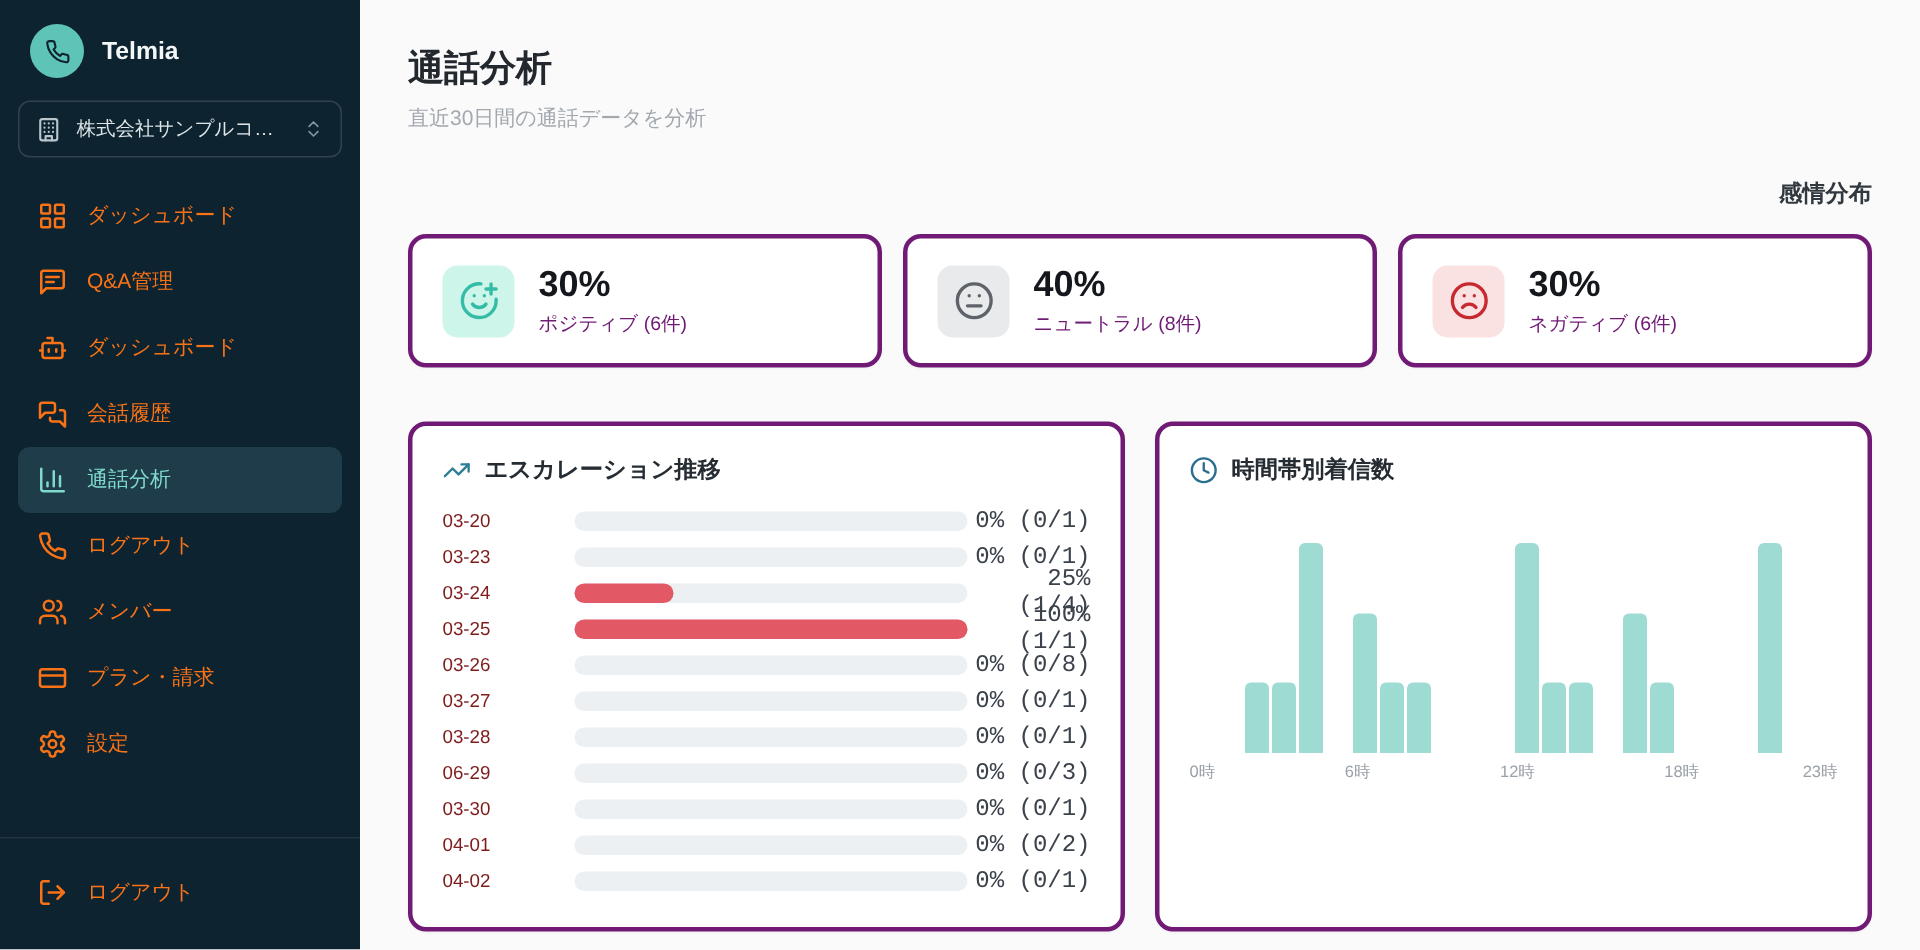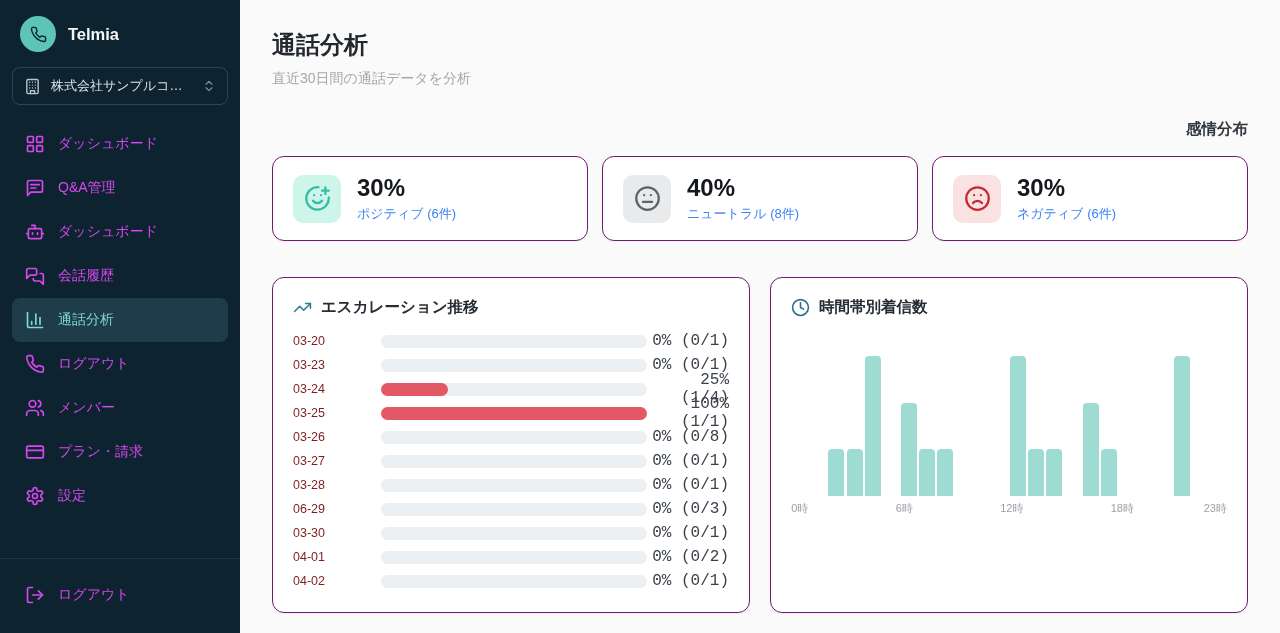--- a/index.html
+++ b/index.html
@@ -29,51 +29,51 @@
     background:transparent; color:#dde5e8; font-size:13px; cursor:pointer; width:100%;
     font-family:inherit;
   }
   .company svg.biz { width:17px; height:17px; flex:0 0 17px; color:#b9c6cc; }
   .company .company-label { white-space:nowrap; overflow:hidden; }
   .company svg.chev { width:14px; height:14px; margin-left:auto; color:#7e939d; flex:0 0 14px; }
 
   nav { margin-top:17px; display:flex; flex-direction:column; }
   .nav-item {
     height:44px; display:flex; align-items:center; gap:13px; padding:0 13px;
-    border-radius:8px; font-size:14px; color:#d946ef; cursor:pointer;
+    border-radius:8px; font-size:14px; color:#f97316; cursor:pointer;
   }
   .nav-item svg { width:20px; height:20px; flex:0 0 20px; }
   .nav-item.active { background:#1e3c4a; color:#7fd9cc; }
 
   .sidebar-bottom { margin-top:auto; }
   .divider { height:1px; background:rgba(255,255,255,0.09); margin:0 -12px 14px -12px; }
   .logout { margin-bottom:4px; }
 
   
   main { flex:1; padding:29px 32px; overflow:hidden; }
   .page-title { font-size:24px; font-weight:600; color:#22282e; }
   .page-subtitle { margin-top:9px; font-size:14px; color:#a2a8ae; }
   .section-title { margin-top:31px; font-size:15.5px; font-weight:600; color:#32383f;text-align:right; }
 
   .cards { display:grid; grid-template-columns:repeat(3,1fr); gap:14px; margin-top:16px; }
   .card {
-    background:#fff; border:1px solid #701a75; border-radius:12px;
+    background:#fff; border:3px solid #701a75; border-radius:12px;
     box-shadow:0 1px 2px rgba(16,24,40,0.04);
   }
   .stat-card { display:flex; align-items:center; gap:16px; padding:17px 20px; }
   .stat-icon {
     width:48px; height:48px; border-radius:10px; display:flex;
     align-items:center; justify-content:center; flex:0 0 48px;
   }
   .stat-icon svg { width:27px; height:27px; }
   .stat-icon.positive { background:#cdf5ea; color:#35bca6; }
   .stat-icon.neutral  { background:#e8eaec; color:#5d6369; }
   .stat-icon.negative { background:#fbe2e2; color:#c62a30; }
   .stat-value { font-size:24px; font-weight:700; color:#14181d; }
-  .stat-label { font-size:13px; color:#3b82f6; margin-top:3px; }
+  .stat-label { font-size:13px; color:#701a75; margin-top:3px; }
 
   .charts { display:grid; grid-template-columns:1fr 1fr; gap:20px; margin-top:36px; align-items:stretch;border-radius:32px; }
   .chart-card { padding:19px 20px; }
   .chart-header { display:flex; align-items:center; gap:9px; font-size:15.5px; font-weight:600; color:#262c33; }
   .chart-header svg { width:19px; height:19px; }
   .hdr-trend { color:#2e7e96; }
   .hdr-clock { color:#2b6f8f; }
 
   .esc-rows { margin-top:11px; }
   .esc-row { height:24px; display:flex; align-items:center; }

